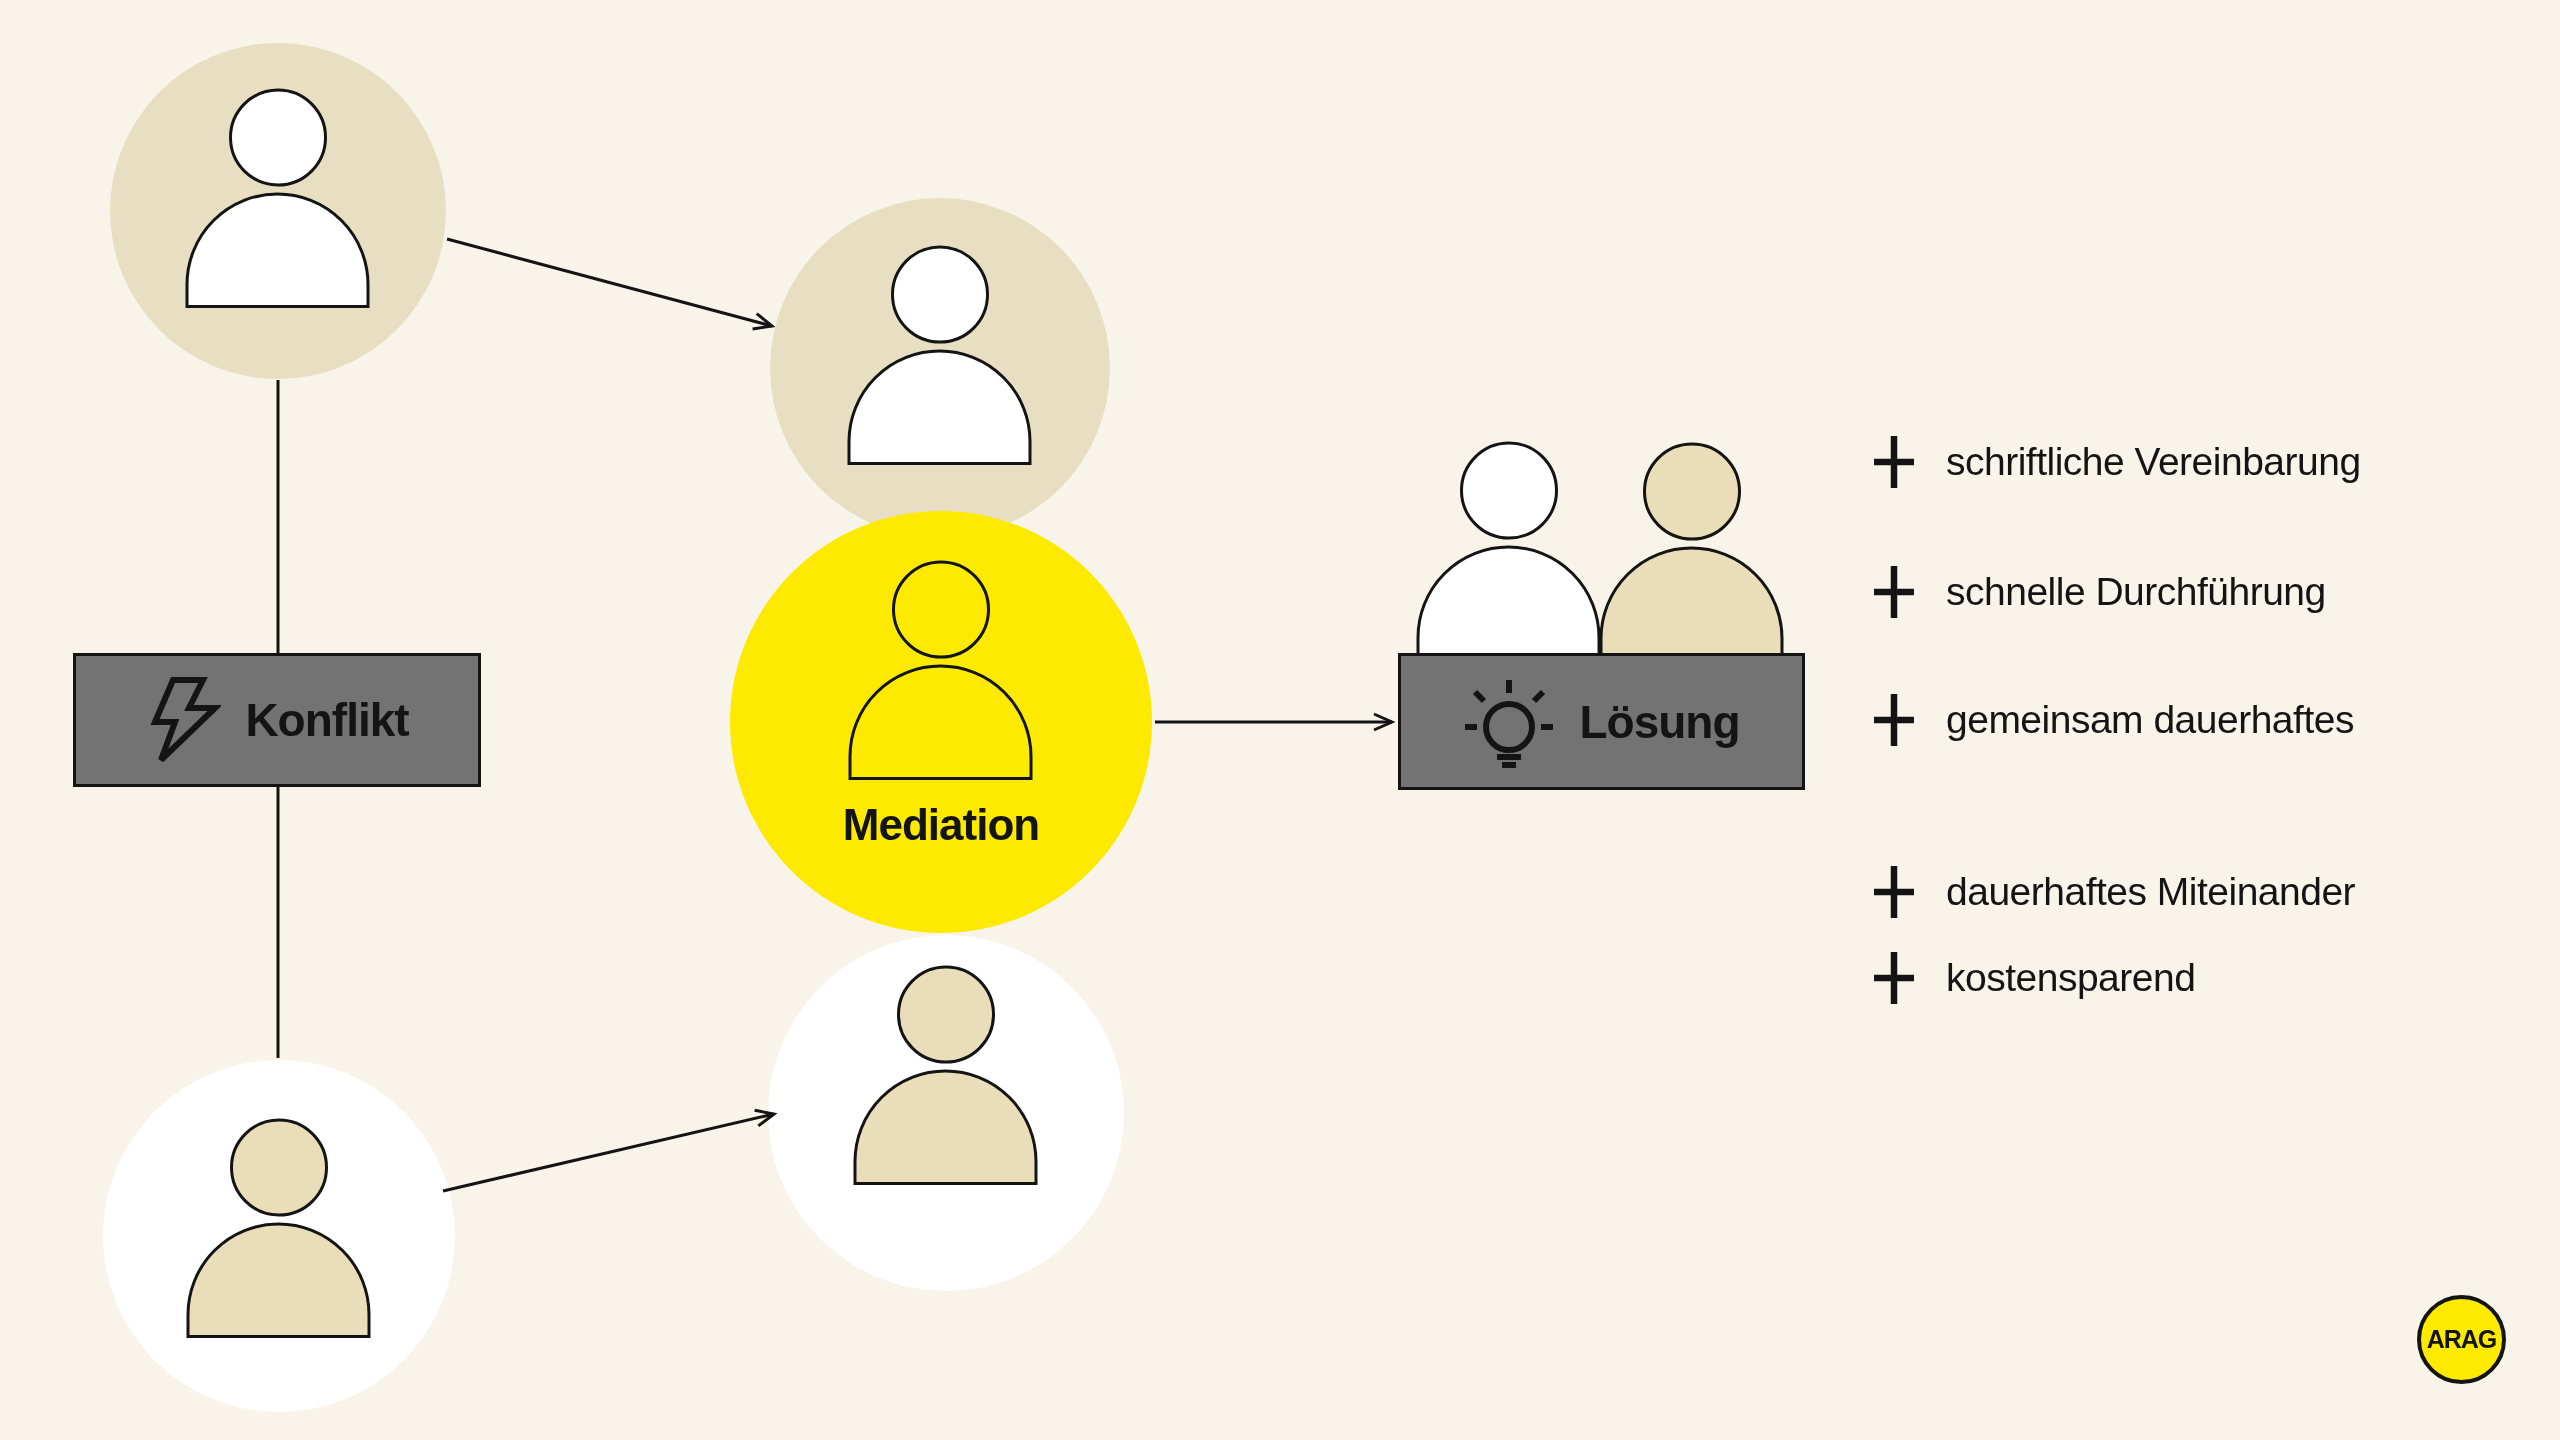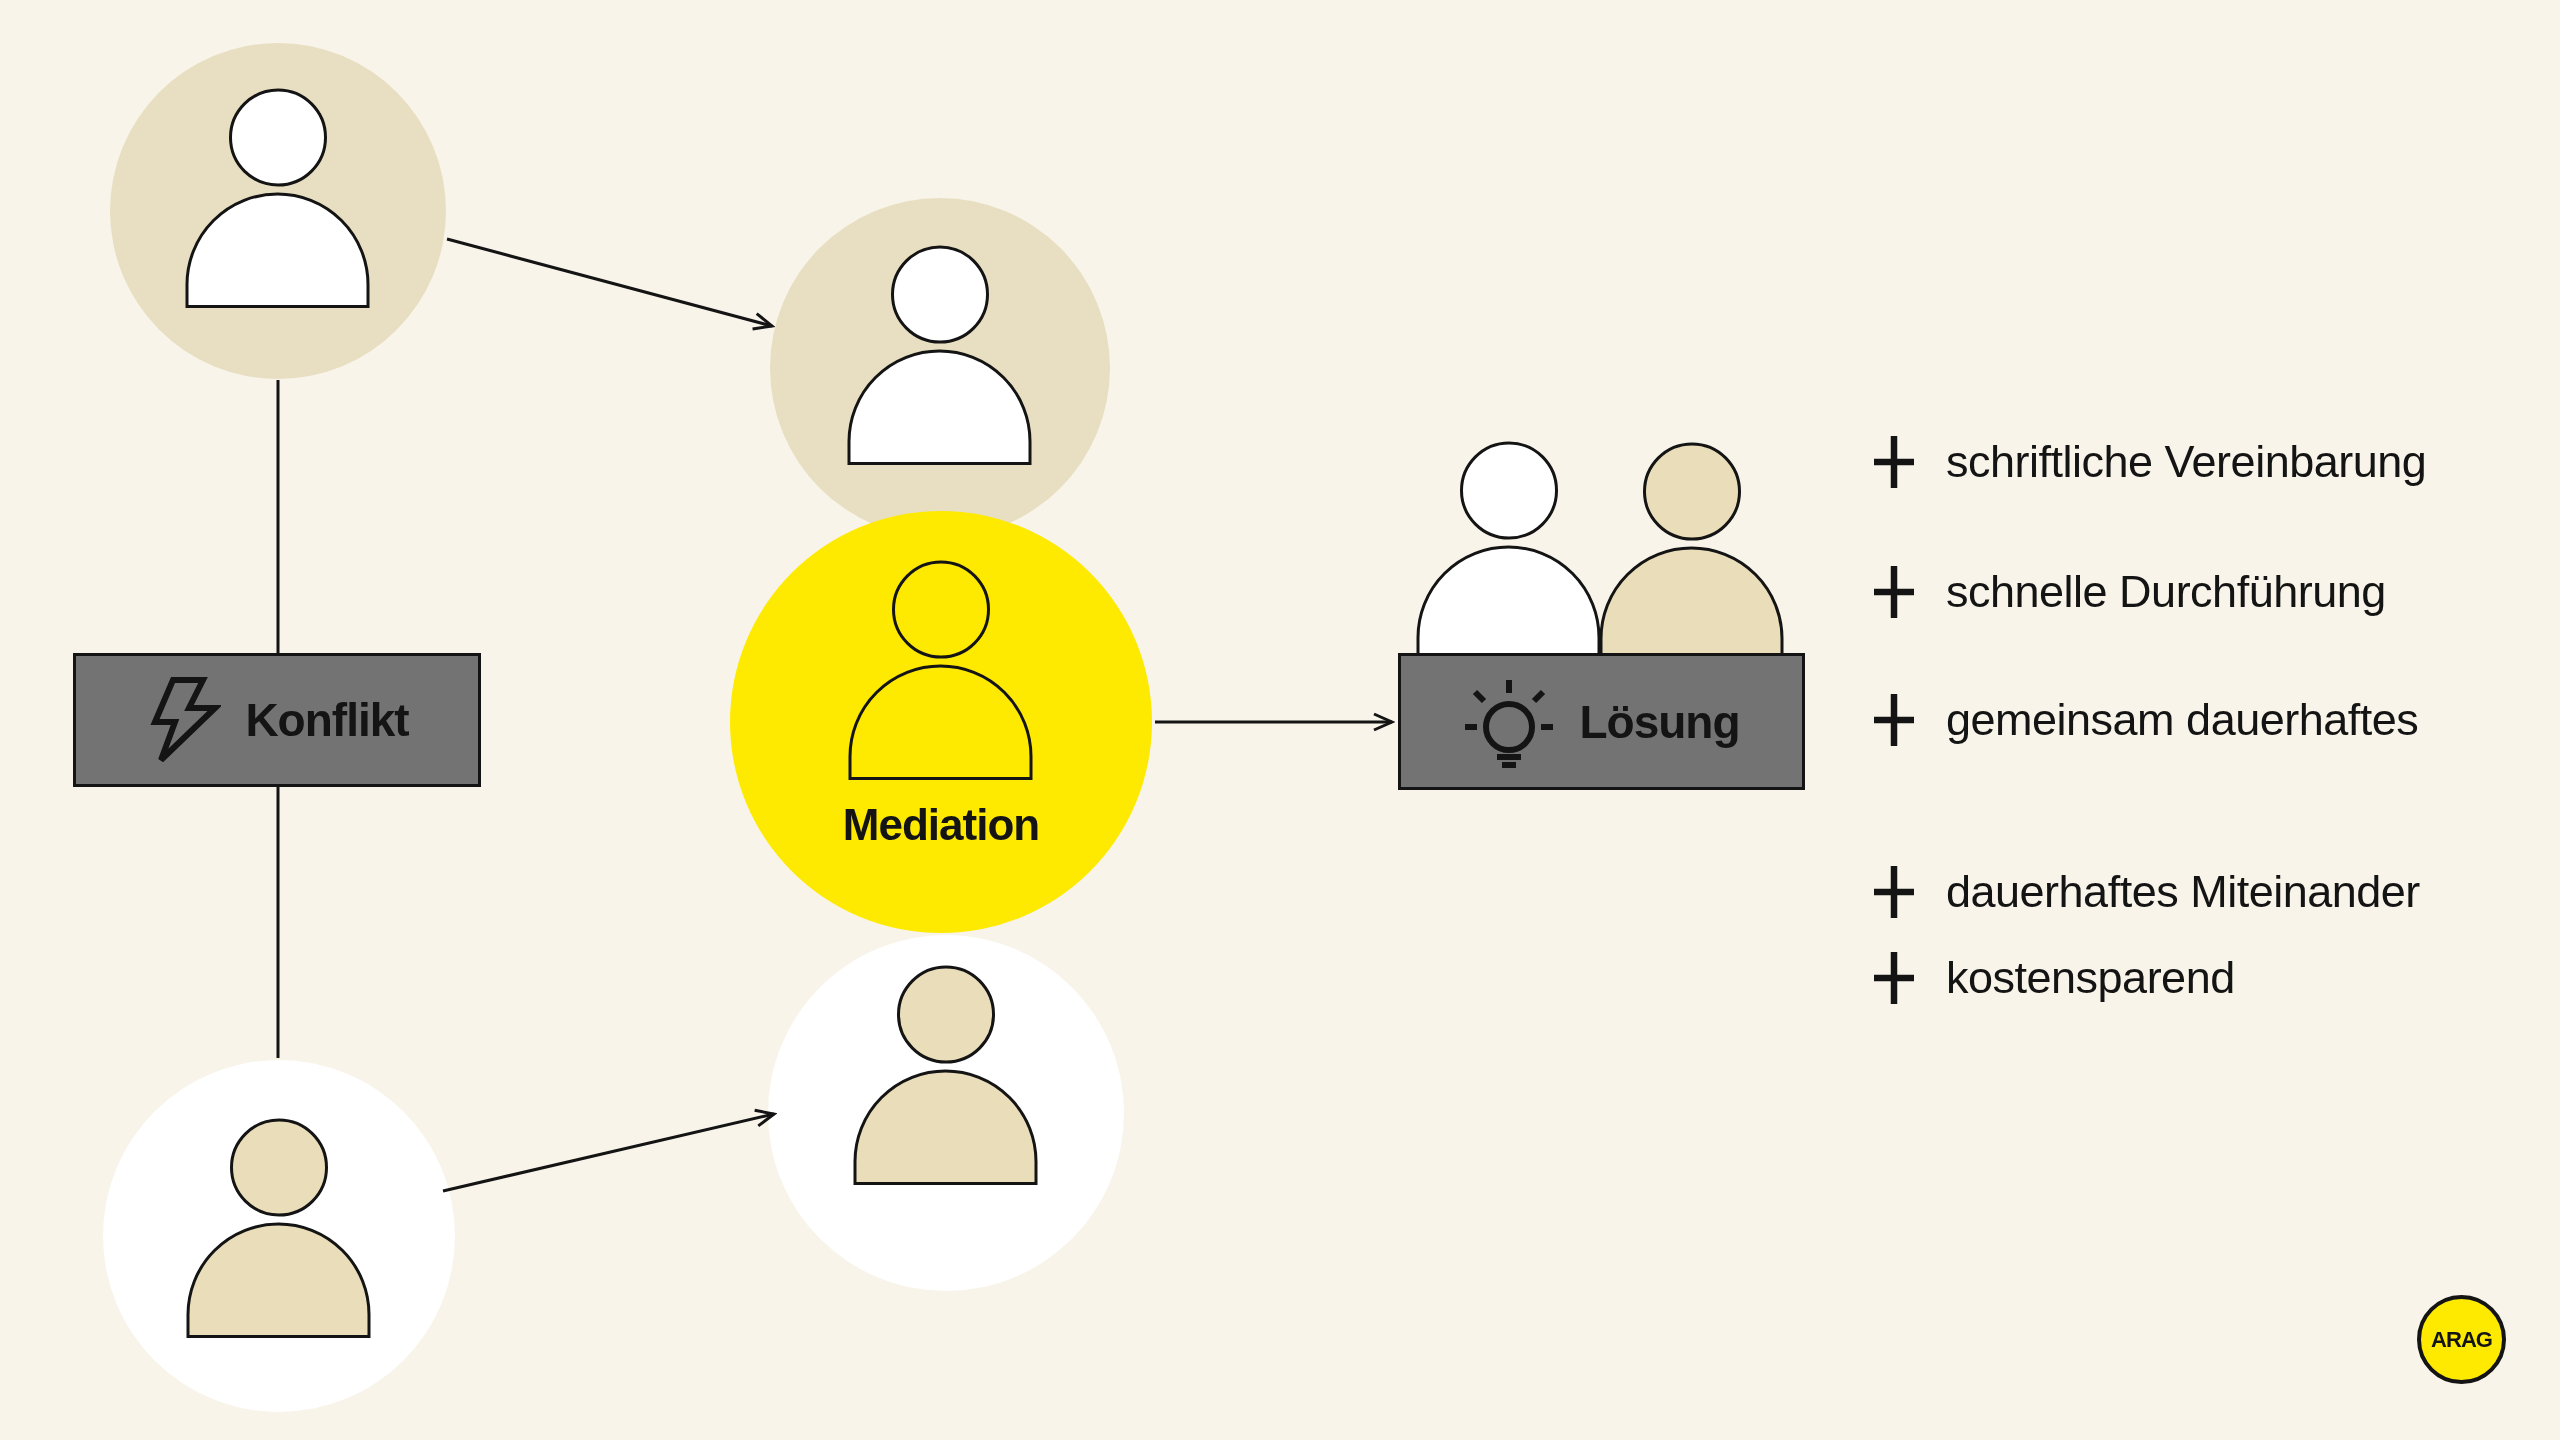--- a/index.html
+++ b/index.html
@@ -44,40 +44,40 @@
   .benefit-row{
     position:absolute;
     left:0;
     height:60px;
     display:flex;
     align-items:center;
     gap:30px;
     white-space:nowrap;
   }
   .benefit-row .benefit-label{
-    font-size:45px;
+    font-size:39px;
     letter-spacing:-0.5px;
   }
   .row-0{top:432px;}
   .row-1{top:562px;}
   .row-2{top:690px;}
   .row-3{top:819px;margin-top:43px;}
   .row-4{top:948px;}
   .arag-logo{
     position:absolute;
     left:2417px;top:1295px;
     width:89px;height:89px;
     background:#fdea00;
     border:4.5px solid #141414;
     border-radius:50%;
     box-sizing:border-box;
     display:flex;
     align-items:center;
     justify-content:center;
-    font-size:22px;
+    font-size:25px;
     font-weight:bold;
     letter-spacing:-1px;
     z-index:2;
   }
 </style>
 </head>
 <body>
 
 <div class="canvas">
 

